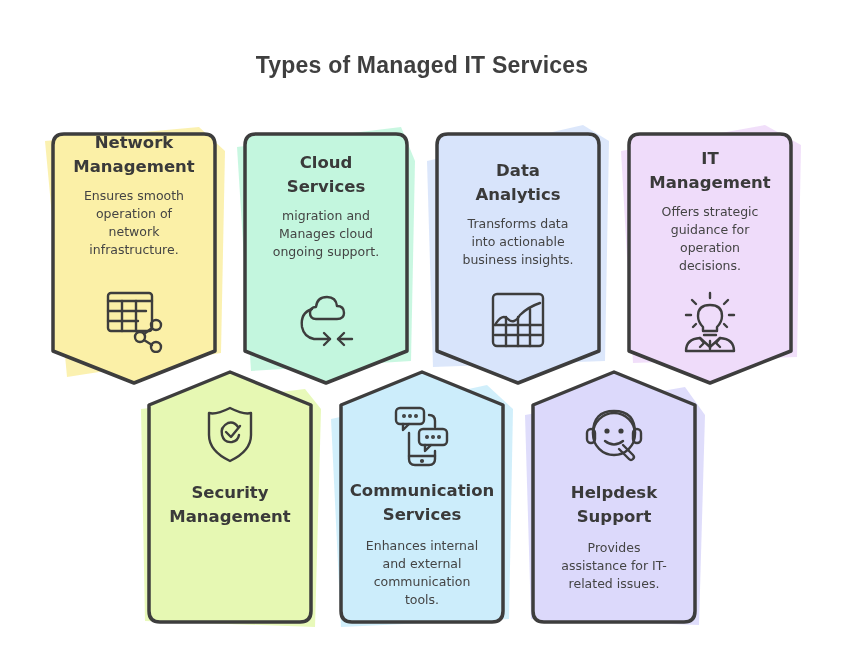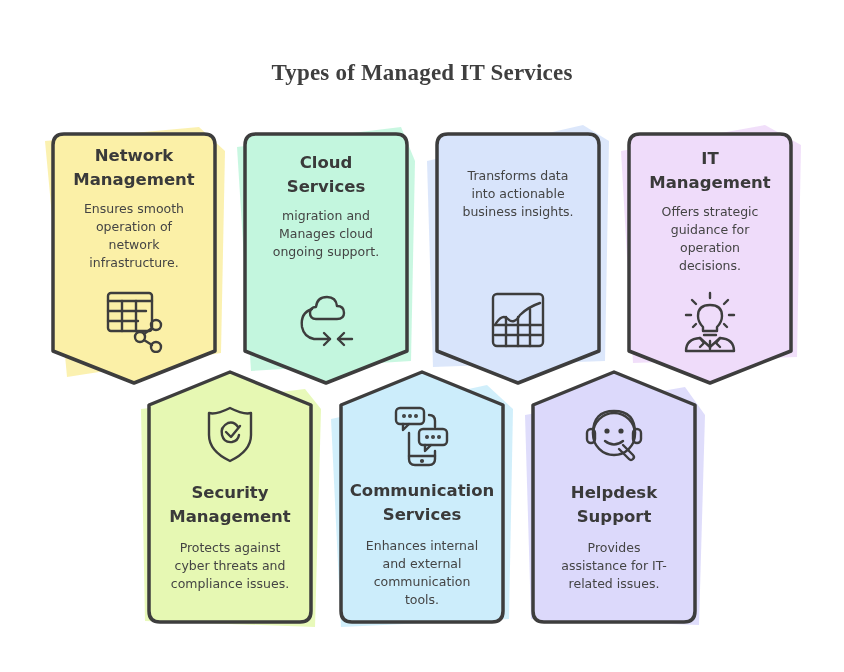--- a/index.html
+++ b/index.html
@@ -1,39 +1,39 @@
 <!DOCTYPE html>
 <html><head>
 <meta charset="utf-8">
 <style>
   html, body { margin: 0; padding: 0; background: #ffffff; }
   body { width: 844px; height: 672px; position: relative; overflow: hidden;
          font-family: "DejaVu Sans", sans-serif; color: #3a3a3a; }
-  .title { position: absolute; left: 0; top: 60px; width: 844px; text-align: center;
-           font-family: Liberation Serif, serif; font-weight: bold; font-size: 23px;
+  .title { position: absolute; left: 0; top: 52px; width: 844px; text-align: center;
+           font-family: Liberation Sans, sans-serif; font-weight: bold; font-size: 23px;
            color: #3f3f3f; letter-spacing: 0.2px; }
   .card { position: absolute; width: 170px; }
   .card svg.shape { position: absolute; left: 0; top: 0; overflow: visible; }
   .card .content { position: absolute; left: 0; width: 170px; text-align: center; }
   .card .heading { font-weight: bold; font-size: 16.5px; line-height: 24px; color: #3a3a3a; }
   .card .desc { font-size: 12.5px; line-height: 18px; color: #444444; margin-top: 8px; padding: 0 14px; }
   .icon { position: absolute; left: 50%; transform: translateX(-50%); }
   .icon svg { display: block; }
 </style>
 </head>
 <body>
 
 <div class="title">Types of Managed IT Services</div>
 
 <div class="card" style="left:49px; top:131px; height:256px;">
   <svg class="shape" width="170" height="256" viewBox="0 0 170 256">
     <path d="M-4 10 L150 -4 L176 20 L172 222 L18 246 Z" fill="#fbf0a7" opacity="0.9"></path>
     <path d="M4 14 Q4 3 15 3 L155 3 Q166 3 166 14 L166 220 L85 252 L4 220 Z" fill="#fbf0a7" stroke="#3d3d3d" stroke-width="3.5" stroke-linejoin="round"></path>
   </svg>
-  <div class="content" style="top:13px;">
+  <div class="content" style="top:0;">
     <div class="heading">
       <div>Network</div>
         <div>Management</div>
     </div>
     <div class="desc">
       <div>Ensures smooth</div>
         <div>operation of</div>
         <div>network</div>
         <div>infrastructure.</div>
     </div>
@@ -81,20 +81,24 @@
     </svg>
   </div>
 </div>
 
 <div class="card" style="left:433px; top:131px; height:256px;">
   <svg class="shape" width="170" height="256" viewBox="0 0 170 256">
     <path d="M-6 30 L150 -6 L176 10 L172 230 L0 236 Z" fill="#d8e4fb" opacity="0.9"></path>
     <path d="M4 14 Q4 3 15 3 L155 3 Q166 3 166 14 L166 220 L85 252 L4 220 Z" fill="#d8e4fb" stroke="#3d3d3d" stroke-width="3.5" stroke-linejoin="round"></path>
   </svg>
   <div class="content" style="top:28px;">
+    <div class="heading">
+      <div>Data</div>
+        <div>Analytics</div>
+    </div>
     <div class="desc">
       <div>Transforms data</div>
         <div>into actionable</div>
         <div>business insights.</div>
     </div>
   </div>
   <div class="icon" style="top:160px;">
     <svg width="56" height="58" viewBox="0 0 56 58" fill="none" stroke="#3d3d3d" stroke-width="2.4" stroke-linecap="round" stroke-linejoin="round">
       <rect x="3" y="3" width="50" height="52" rx="4"></rect>
       <path d="M5 34 Q12 22 18 28 Q24 34 30 24 Q38 16 50 12"></path>
@@ -152,25 +156,20 @@
     <svg width="48" height="58" viewBox="0 0 48 58" fill="none" stroke="#3d3d3d" stroke-width="2.4" stroke-linecap="round" stroke-linejoin="round">
       <path d="M24 3 Q10 10 3 8 L3 30 Q3 46 24 56 Q45 46 45 30 L45 8 Q38 10 24 3 Z"></path>
       <path d="M32 22 Q28 16 22 18 Q14 22 16 30 Q18 38 26 37 Q32 36 33 30"></path>
       <polyline points="20,27 25,32 34,21"></polyline>
     </svg>
   </div>
   <div class="content" style="top:112px;">
     <div class="heading">
       <div>Security</div>
         <div>Management</div>
-    </div>
-    <div class="desc" style="margin-top:10px;">
-      <div>Protects against</div>
-        <div>cyber threats and</div>
-        <div>compliance issues.</div>
     </div>
   </div>
 </div>
 
 <div class="card" style="left:337px; top:369px; height:258px;">
   <svg class="shape" width="170" height="258" viewBox="0 0 170 258">
     <path d="M-6 50 L150 16 L176 40 L172 250 L4 258 Z" fill="#ccedfb" opacity="0.9"></path>
     <path d="M85 3 L166 36 L166 242 Q166 253 155 253 L15 253 Q4 253 4 242 L4 36 Z" fill="#ccedfb" stroke="#3d3d3d" stroke-width="3.5" stroke-linejoin="round"></path>
   </svg>
   <div class="icon" style="top:36px;">

